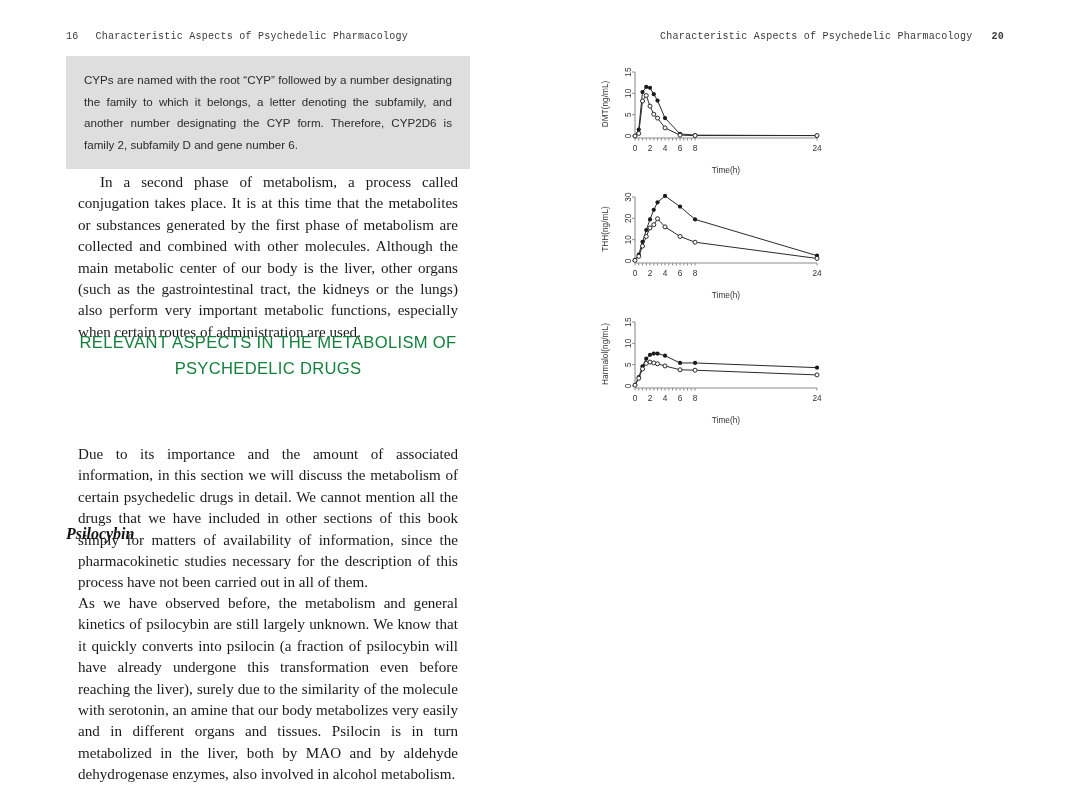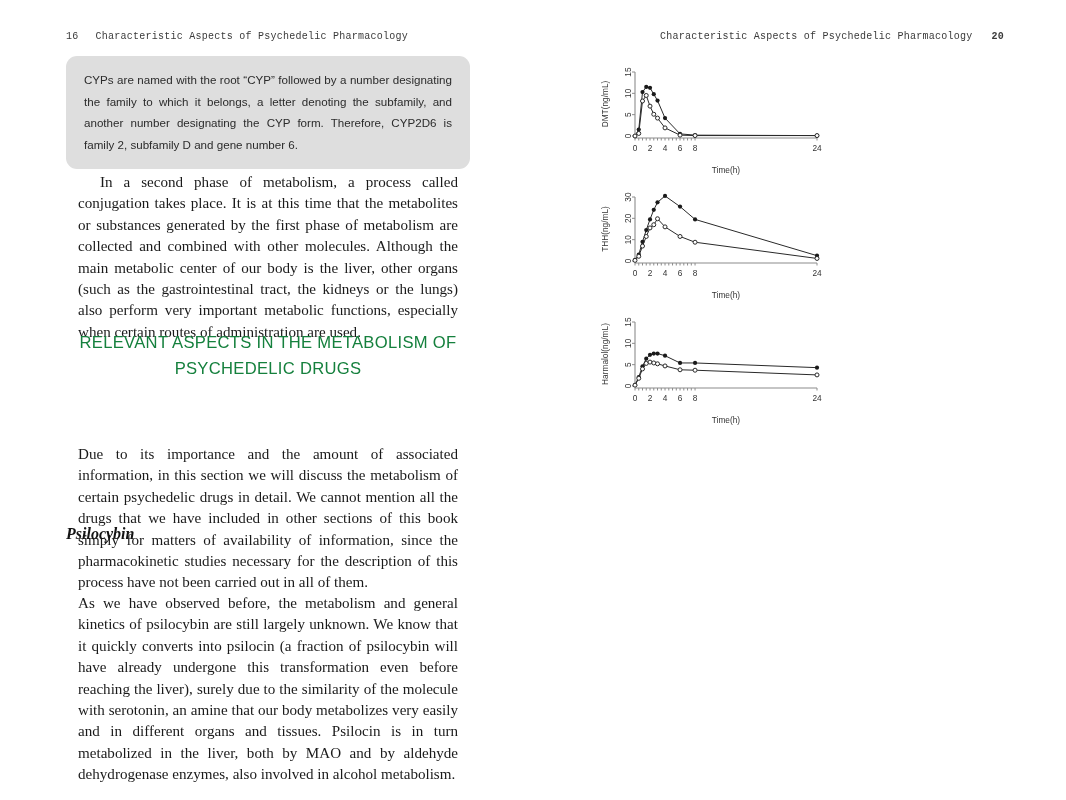--- a/index.html
+++ b/index.html
@@ -46,21 +46,20 @@
     top: 56px;
     width: 404px;
     box-sizing: border-box;
     background: #dedede;
     padding: 13px 18px 14px 18px;
     font-family: "Liberation Sans", sans-serif;
     font-size: 11.6px;
     line-height: 21.5px;
     color: #2b2b2b;
     text-align: justify;
-    border-radius: 11px;
   }
 
   .body-col {
     position: absolute;
     left: 66px;
     width: 404px;
     font-size: 15.1px;
     line-height: 21.4px;
     text-align: justify;
     -webkit-hyphens: auto;

